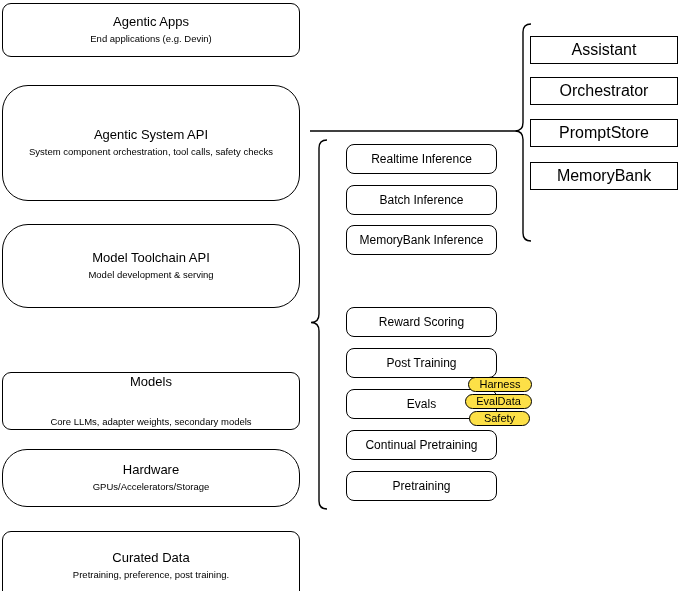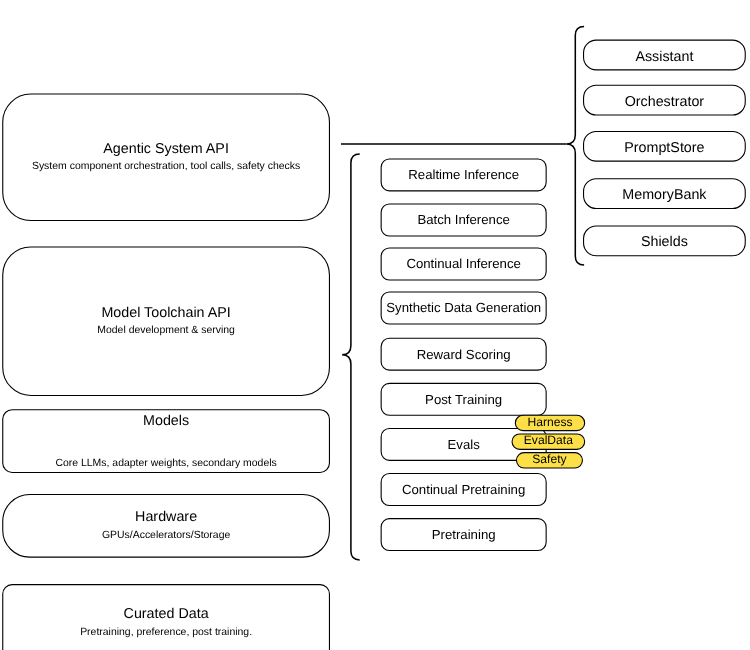--- a/index.html
+++ b/index.html
@@ -11,30 +11,30 @@
     box-sizing:border-box; display:flex; flex-direction:column;
     align-items:center; justify-content:center; text-align:center;
   }
 
   
   .lbox { left:2px; width:298px; border-radius:9px; gap:5px; }
   .lbox .t { font-size:13px; line-height:1.1; }
   .lbox .s { font-size:9.5px; line-height:1.1; }
   .lbox-1 { top:3px;   height:54px; }
   .lbox-2 { top:85px;  height:116px; border-radius:26px; }
-  .lbox-3 { top:224px; height:136px; border-radius:26px; }
+  .lbox-3 { top:224px; height:84px; border-radius:26px; }
   .lbox-4 { top:372px; height:58px;gap:28px; }
   .lbox-5 { top:449px; height:58px;border-radius:25px; }
   .lbox-6 { top:531px; height:70px; }
 
   
   .mbox { left:330px; width:151px; height:30px; border-radius:8px; font-size:12px; line-height:1;margin-left:16px; }
 
   
-  .rbox { left:530px; width:148px; height:28px; border-radius:12px; font-size:13px; line-height:1; }
+  .rbox { left:530px; width:148px; height:28px; border-radius:0; font-size:16px; line-height:1; }
 
   
   .tag {
     position:absolute; background:#fde047; border:1.3px solid #000000;
     border-radius:999px; font-size:11px; line-height:1; box-sizing:border-box;
     display:flex; align-items:center; justify-content:center;
   }
 
   svg.overlay { position:absolute; left:0; top:0; width:682px; height:591px; }
 </style>
@@ -42,20 +42,24 @@
 <body>
 
 <div class="stage">
 
   <svg class="overlay" viewBox="0 0 682 591">
     <path d="M310,131 L515,131" fill="none" stroke="#000000" stroke-width="1.4"></path>
     <path d="M531,24 Q523,24 523,32 L523,122.5 Q523,131 515,131 Q523,131 523,139.5 L523,233 Q523,241 531,241" fill="none" stroke="#000000" stroke-width="1.4"></path>
     <path d="M327,140 Q319,140 319,148 L319,314 Q319,322.5 311,322.5 Q319,322.5 319,331 L319,501 Q319,509 327,509" fill="none" stroke="#000000" stroke-width="1.4"></path>
   </svg>
 
+  <div class="box lbox lbox-1">
+    <div class="t">Agentic Apps</div>
+    <div class="s">End applications (e.g. Devin)</div>
+  </div>
   <div class="box lbox lbox-2">
     <div class="t">Agentic System API</div>
     <div class="s">System component orchestration, tool calls, safety checks</div>
   </div>
   <div class="box lbox lbox-3">
     <div class="t">Model Toolchain API</div>
     <div class="s">Model development &amp; serving</div>
   </div>
   <div class="box lbox lbox-4">
     <div class="t">Models</div>
@@ -65,31 +69,29 @@
     <div class="t">Hardware</div>
     <div class="s">GPUs/Accelerators/Storage</div>
   </div>
   <div class="box lbox lbox-6">
     <div class="t">Curated Data</div>
     <div class="s">Pretraining, preference, post training.</div>
   </div>
 
   <div class="box mbox" style="top:144px">Realtime Inference</div>
   <div class="box mbox" style="top:185px">Batch Inference</div>
-  <div class="box mbox" style="top:225px">Continual Inference</div>
-  <div class="box mbox" style="top:265px">Synthetic Data Generation</div>
+  <div class="box mbox" style="top:225px">MemoryBank Inference</div>
   <div class="box mbox" style="top:307px">Reward Scoring</div>
   <div class="box mbox" style="top:348px">Post Training</div>
   <div class="box mbox" style="top:389px">Evals</div>
   <div class="box mbox" style="top:430px">Continual Pretraining</div>
   <div class="box mbox" style="top:471px">Pretraining</div>
 
   <div class="tag" style="left:468px; top:377px; width:64px; height:15px;">Harness</div>
   <div class="tag" style="left:465px; top:394px; width:67px; height:15px;">EvalData</div>
   <div class="tag" style="left:469px; top:411px; width:61px; height:15px;">Safety</div>
 
   <div class="box rbox" style="top:36px">Assistant</div>
   <div class="box rbox" style="top:77px">Orchestrator</div>
   <div class="box rbox" style="top:119px">PromptStore</div>
   <div class="box rbox" style="top:162px">MemoryBank</div>
-  <div class="box rbox" style="top:205px">Shields</div>
 
 </div>
 
 </body></html>

